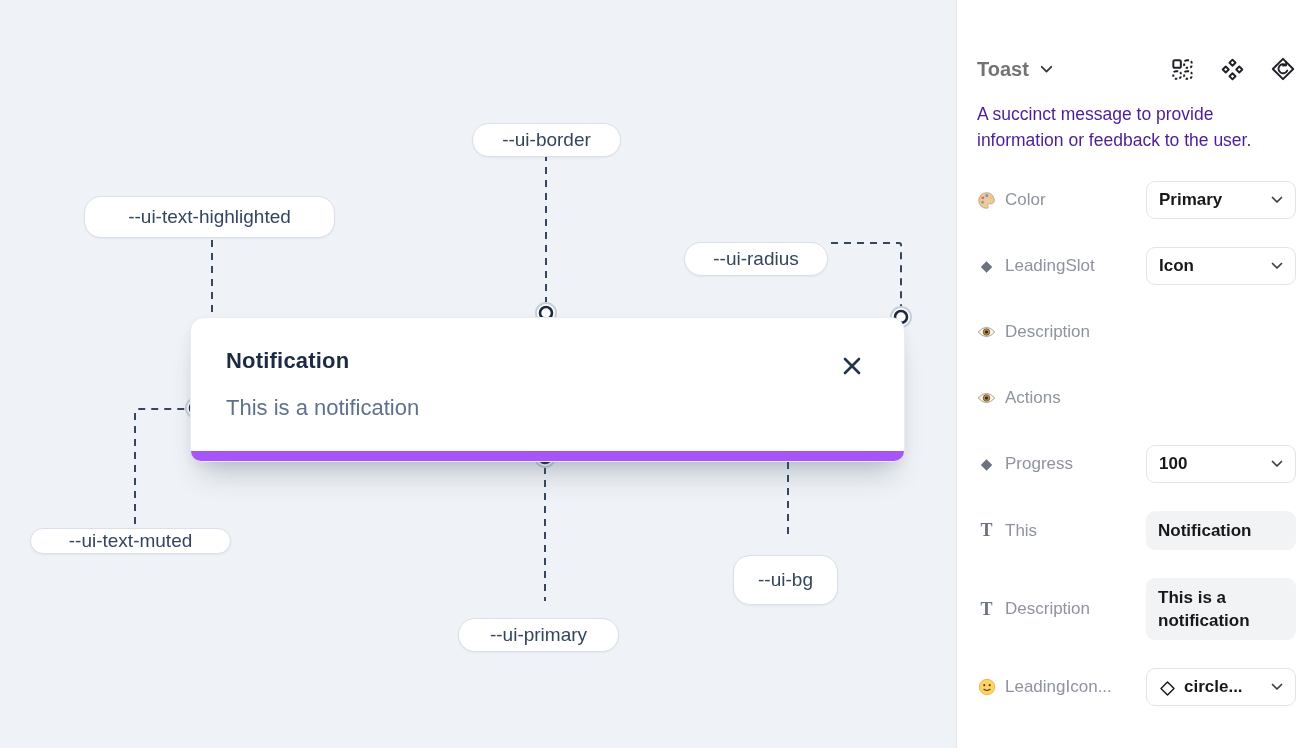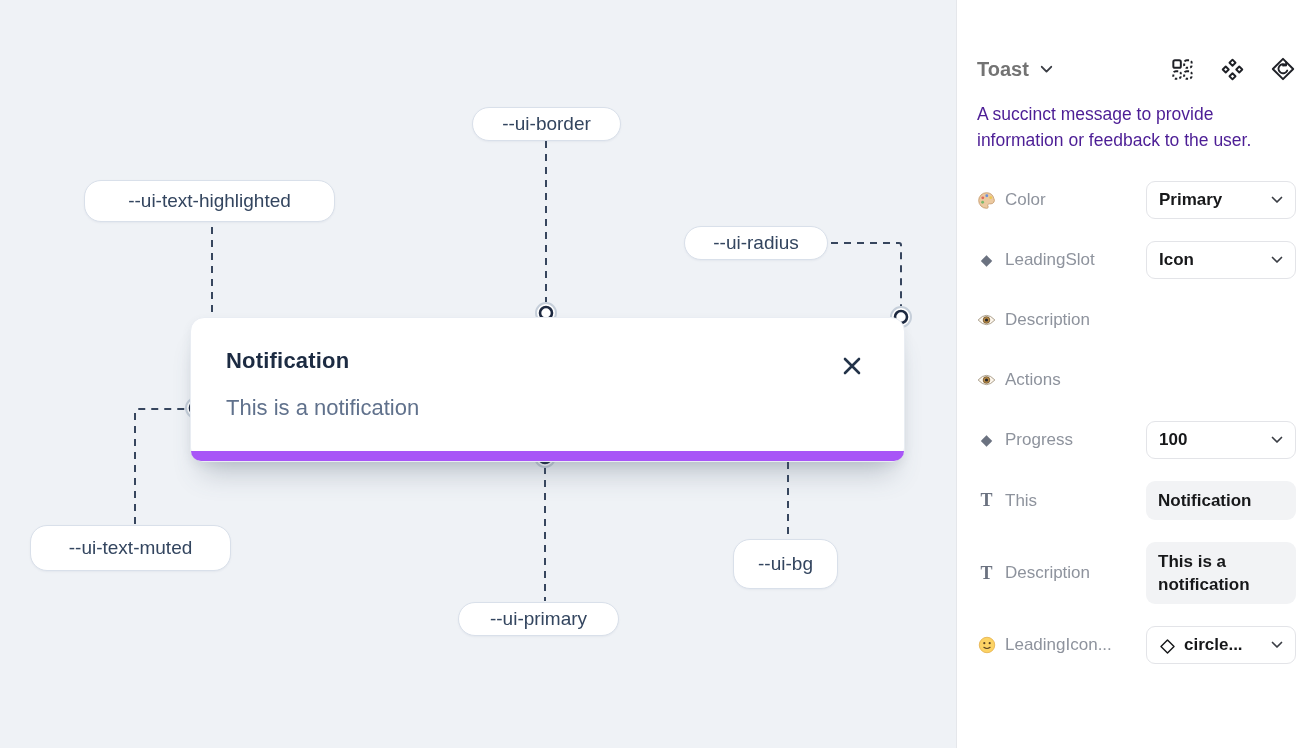--- a/index.html
+++ b/index.html
@@ -32,44 +32,45 @@
   .toast-progress {
     position:absolute; left:0; right:0; bottom:0; height:10px;
     border-radius:0 0 13px 13px;
   }
 
   .pill {
     position:absolute; display:flex; align-items:center; justify-content:center;
     background:#ffffff; border:1.5px solid #d9e0ea; border-radius:17px;
     font-size:19px; font-weight:500; color:#33455f; white-space:nowrap;
     box-shadow:0 1px 2px rgba(100,116,139,.08);
+    margin-top:16px;
   }
   .pill-border            { left:472px; top:107px; width:149px; height:34px; }
   .pill-text-highlighted  { left:84px;  top:180px; width:251px; height:42px; }
   .pill-radius            { left:684px; top:226px; width:144px; height:34px; }
-  .pill-text-muted        { left:30px;  top:525px; width:201px; height:46px; }
+  .pill-text-muted        { left:30px;  top:512px; width:201px; height:26px; }
   .pill-primary           { left:458px; top:602px; width:161px; height:34px; }
   .pill-bg                { left:733px; top:539px; width:105px; height:50px; }
 
   
   .panel { width:356px; height:748px; background:#ffffff; border-left:1px solid #e5e7eb; }
   .panel-inner { padding:56px 16px 24px 20px; }
 
   .panel-header { display:flex; align-items:center; }
   .panel-title { font-size:20px; font-weight:700; color:#737373; }
   .title-chevron { margin-left:11px; display:flex; cursor:pointer; }
   .header-icons { margin-left:auto; display:flex; align-items:center; gap:25px; }
   .hicon { display:flex; cursor:pointer; }
 
   .from-file { margin-top:27px; display:flex; align-items:center; gap:13px;
                font-size:17px; color:#8e939d; }
 
   .panel-desc { margin-top:19px; font-size:17.5px; line-height:26px; color:#4c1d95; }
 
-  .props { margin-top:28px; display:flex; flex-direction:column; gap:22px; }
+  .props { margin-top:28px; display:flex; flex-direction:column; gap:28px; }
   .prop-row { display:flex; align-items:center; min-height:38px; }
   .prop-label { flex:1; display:flex; align-items:center; gap:9px;
                 font-size:17px; color:#8e939d; white-space:nowrap; overflow:hidden; }
   .picon { width:19px; display:flex; justify-content:center; flex:0 0 auto; }
   .glyph-diamond { color:#6b7280; font-family:"DejaVu Sans",sans-serif; font-size:15px; }
   .glyph-T { color:#6b7280; font-family:"Liberation Serif","DejaVu Serif",serif; font-size:18px; font-weight:700; }
 
   .control { width:150px; flex:0 0 150px; }
   .select {
     height:38px; background:#fff; border:1px solid #e3e4e8; border-radius:9px;

